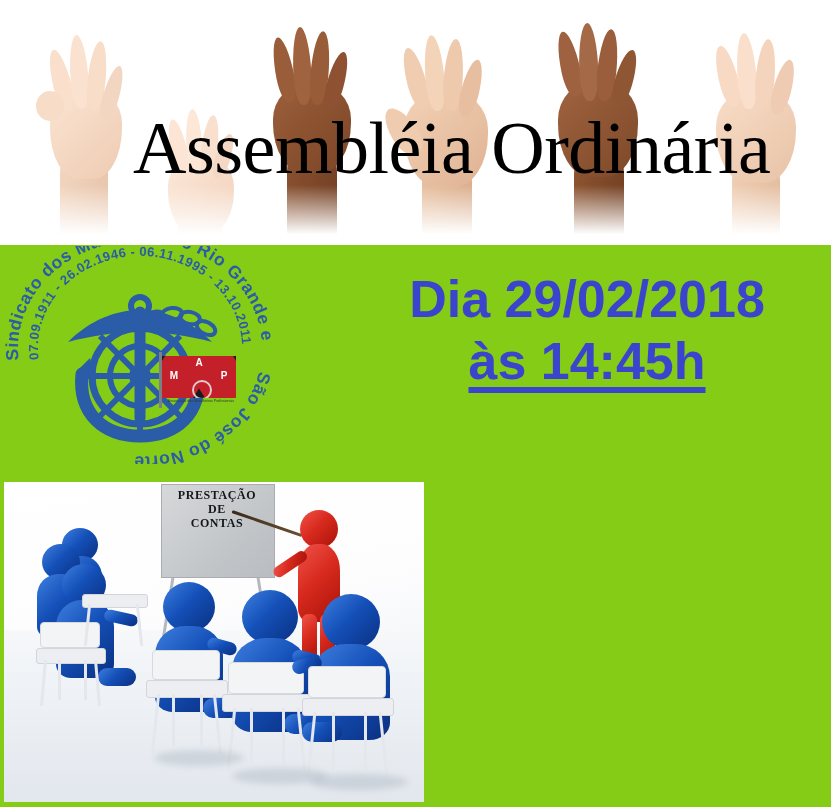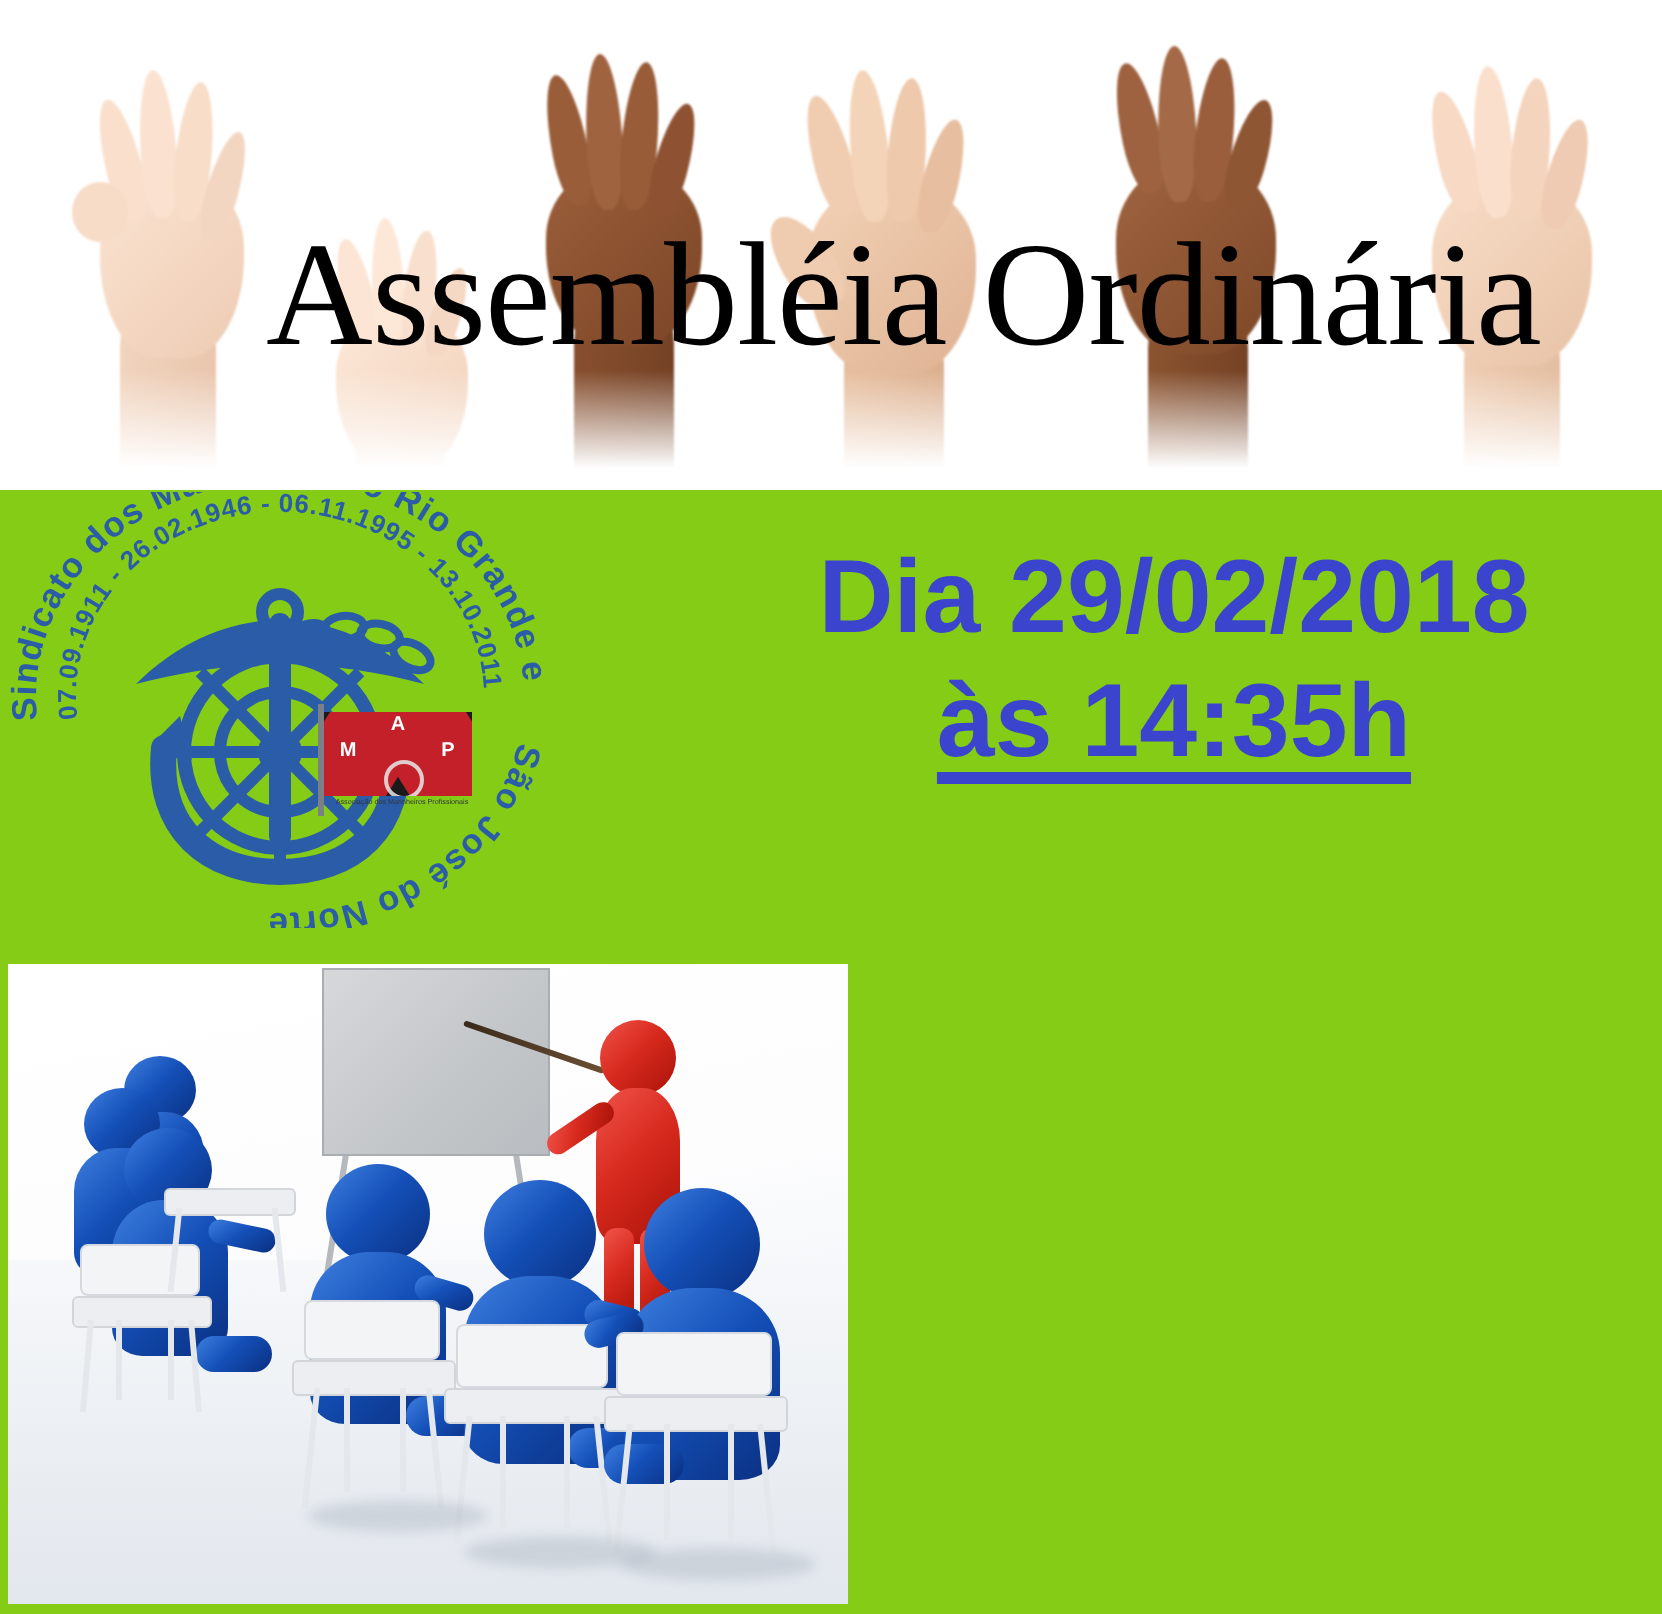--- a/index.html
+++ b/index.html
@@ -216,29 +216,34 @@
                     border:2px solid #e8e8e8;border-radius:50%;opacity:.85;"></div>
       </div>
       <div style="position:absolute;left:6px;top:47px;width:72px;text-align:center;
                   font-size:3.6px;line-height:4.4px;color:#33363b;">Associação dos Marinheiros Profissionais</div>
     </div>
   </div>
 
 
   <div class="date-block">
     <div class="date-line1">Dia 29/02/2018</div>
-    <div class="date-line2">às 14:35h</div>
+    <div class="date-line2">às 14:45h</div>
   </div>
 
   <div class="scene">
     <div class="floor"></div>
 
     <div class="easel-leg" style="left:168px;top:92px;height:72px;transform:rotate(9deg);"></div>
     <div class="easel-leg" style="left:252px;top:92px;height:72px;transform:rotate(-9deg);"></div>
     <div class="board"></div>
+    <div class="board-text">
+      <div>PRESTAÇÃO</div>
+      <div>DE</div>
+      <div>CONTAS</div>
+    </div>
     <div class="pointer"></div>
 
     <div class="fig" style="left:282px;top:28px;width:62px;height:150px;">
       <div class="head red-b" style="left:14px;top:0;width:38px;height:38px;"></div>
       <div class="body red-b" style="left:12px;top:34px;width:42px;height:78px;"></div>
       <div class="arm red-b" style="left:-18px;top:38px;width:38px;height:11px;
            transform:rotate(-34deg);transform-origin:right center;"></div>
       <div class="leg red-b" style="left:16px;top:104px;width:15px;height:48px;"></div>
       <div class="leg red-b" style="left:34px;top:104px;width:15px;height:48px;"></div>
       <div class="shadow" style="left:6px;top:146px;width:56px;height:12px;"></div>

